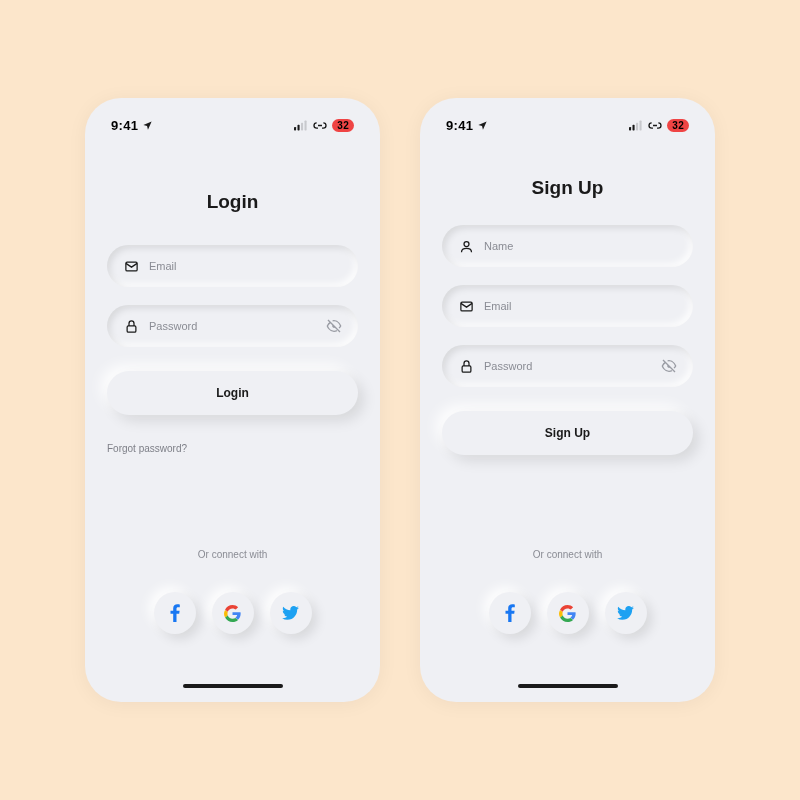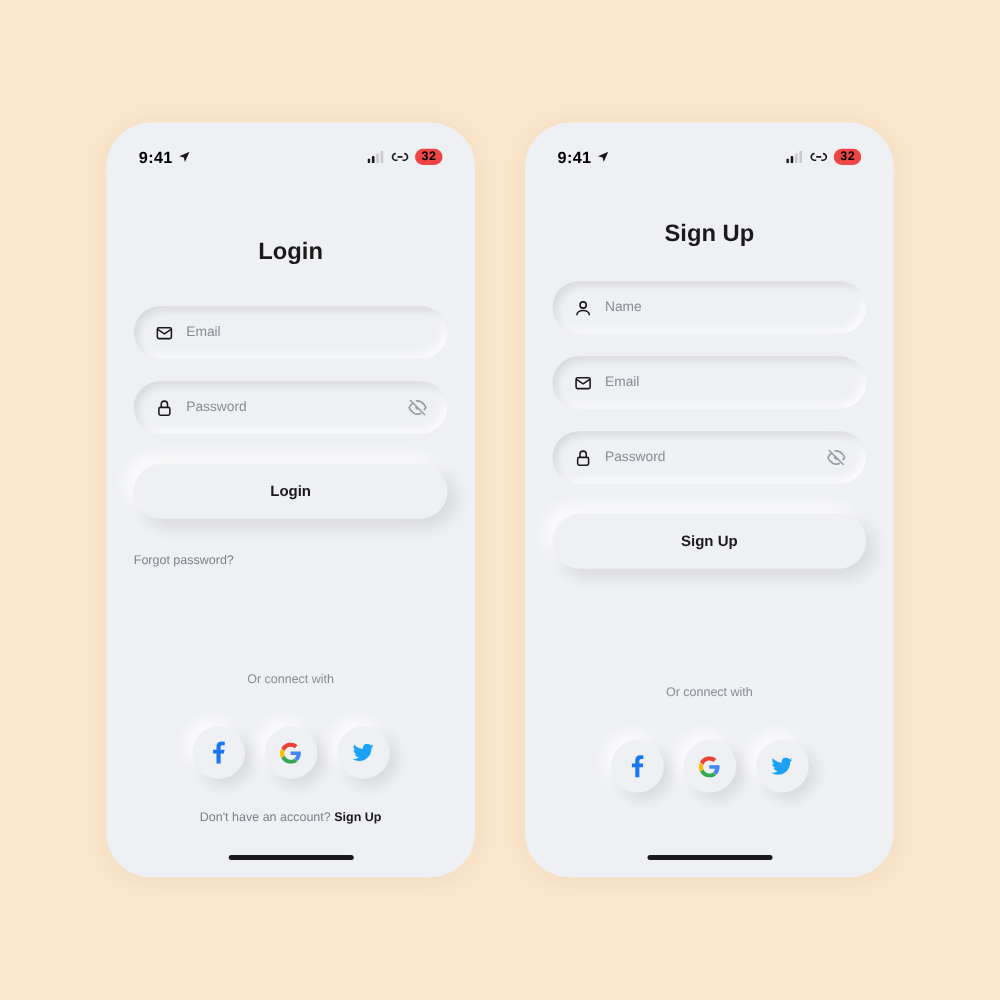--- a/index.html
+++ b/index.html
@@ -275,23 +275,20 @@
     </div>
     <div class="social-btn">
       <span>
         <svg width="17" height="14" viewBox="0 0 24 20" fill="#1DA1F2">
             <path d="M24 2.4a9.8 9.8 0 01-2.8.8 4.9 4.9 0 002.2-2.7 9.9 9.9 0 01-3.1 1.2A4.9 4.9 0 0016.6 0c-2.7 0-4.9 2.2-4.9 4.9 0 .4 0 .8.1 1.1C7.7 5.8 4.1 3.8 1.7.9a4.9 4.9 0 00-.7 2.5c0 1.7.9 3.2 2.2 4.1a4.9 4.9 0 01-2.2-.6v.1c0 2.4 1.7 4.4 3.9 4.8a5 5 0 01-2.2.1 4.9 4.9 0 004.6 3.4 9.9 9.9 0 01-6.1 2.1H0a14 14 0 007.5 2.2c9.1 0 14-7.5 14-14v-.6c1-.7 1.8-1.6 2.5-2.6z"></path>
           </svg>
       </span>
     </div>
   </div>
 
-  <div class="footer-text">
-    <span>Don't have an account? </span><span class="footer-link">Sign Up</span>
-  </div>
 
   <div class="home-indicator"></div>
 </div>
 
 <div class="phone">
   <div class="status-bar">
     <div class="status-left">
       <span>9:41</span>
       <span>
         <svg width="11" height="11" viewBox="0 0 24 24" fill="#1a1a1a">

